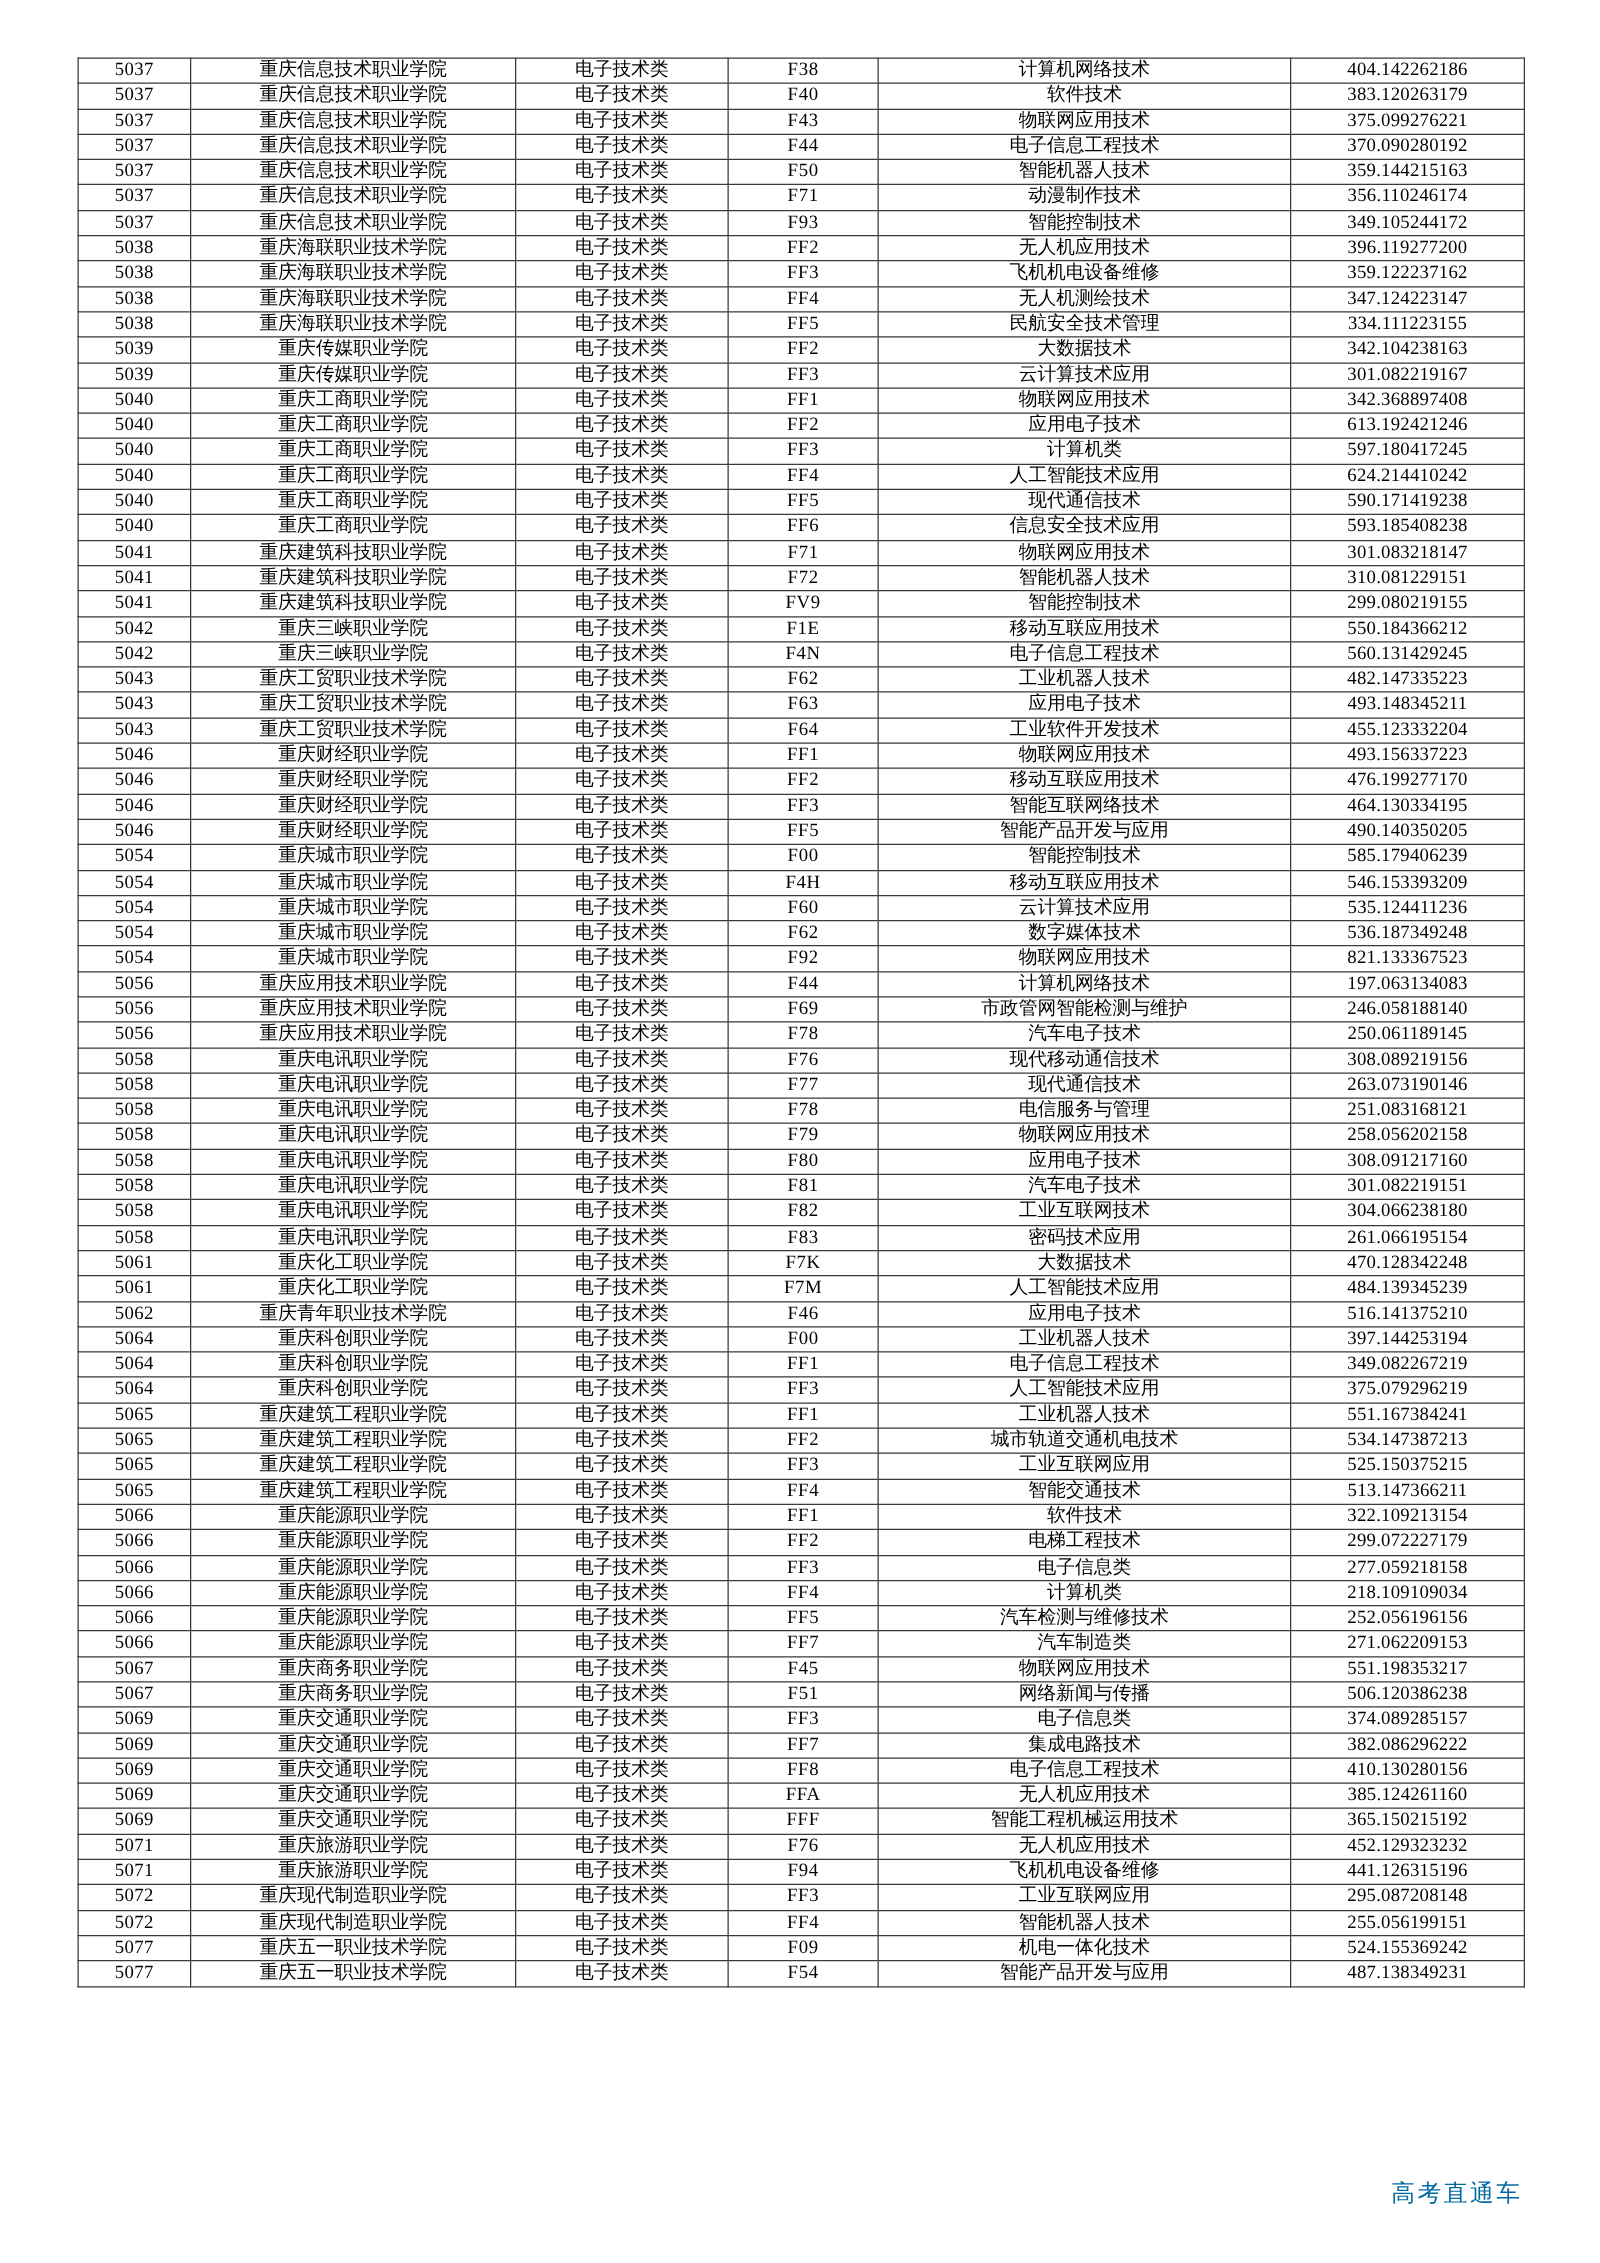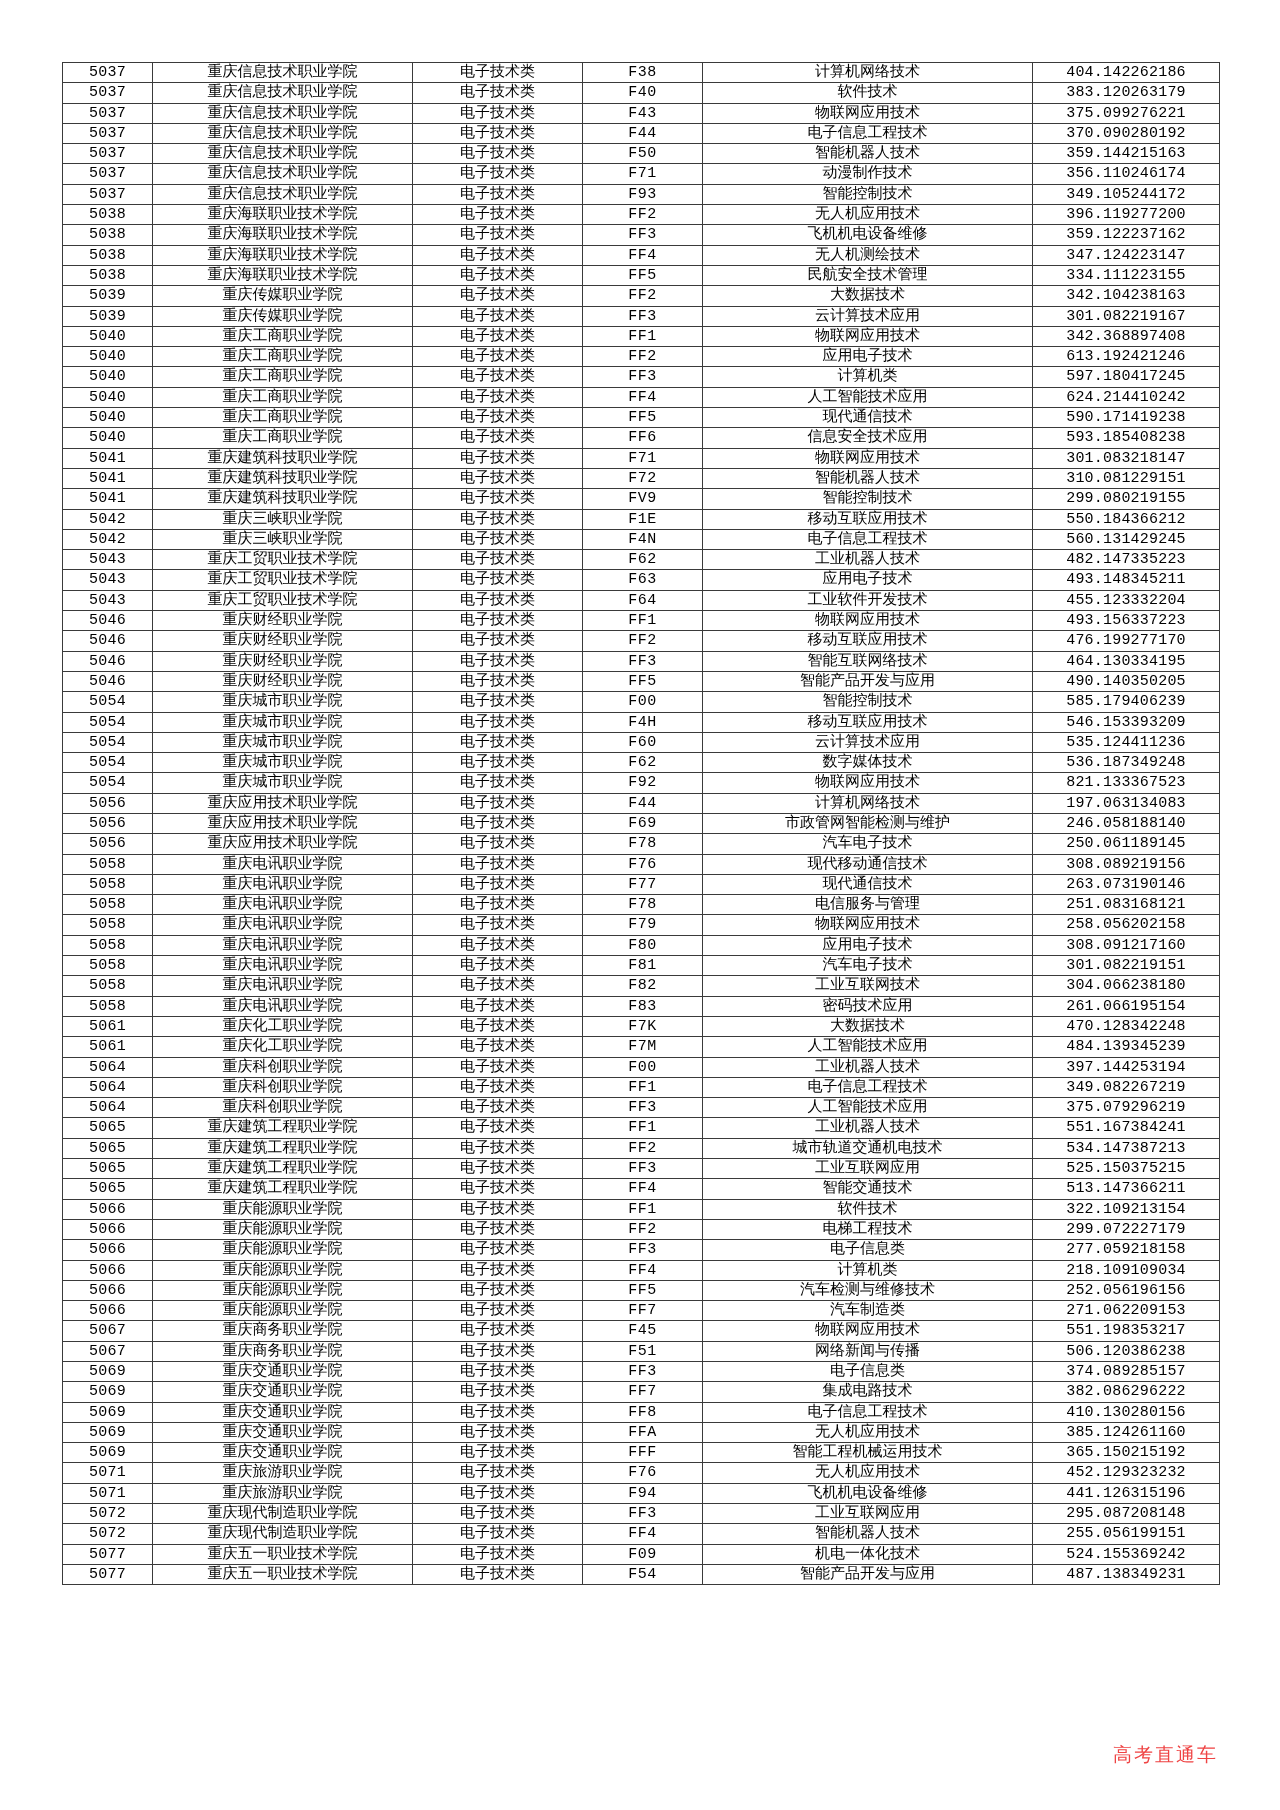--- a/index.html
+++ b/index.html
@@ -17,26 +17,25 @@
   }
   .page {
     position: absolute;
     left: 0; top: 0;
     width: 1280px;
     height: 1810px;
   }
   table.score-table {
     position: absolute;
     left: 62px;
-    top: 62px;
+    top: 46px;
     width: 1157px;
     border-collapse: collapse;
     table-layout: fixed;
     font-size: 14.5px;
-    font-family: Liberation Mono, monospace;
   }
   table.score-table td {
     border: 1px solid #3a3a3a;
     height: 19.3px;
     line-height: 19.3px;
     padding: 0 2px;
     text-align: center;
     vertical-align: middle;
     white-space: nowrap;
     overflow: hidden;
@@ -54,21 +53,21 @@
   td.mcode  { font-size: 15px; letter-spacing: 0.5px; }
   td.major  { font-size: 15px; }
   td.score  { font-size: 15px; letter-spacing: 0.2px; }
 
   .watermark {
     position: absolute;
     right: 62px;
     bottom: 42px;
     font-family: "DejaVu Sans", "Liberation Sans", sans-serif;
     font-size: 19px;
-    color: #ef4444;
+    color: #0369a1;
     letter-spacing: 2px;
     white-space: nowrap;
     text-align: right;
   }
 </style>
 </head>
 <body>
 
 <div class="page">
 
@@ -468,20 +467,28 @@
         </tr>
         <tr>
           <td class="code">5061</td>
           <td class="school">重庆化工职业学院</td>
           <td class="cat">电子技术类</td>
           <td class="mcode">F7M</td>
           <td class="major">人工智能技术应用</td>
           <td class="score">484.139345239</td>
         </tr>
         <tr>
+          <td class="code">5062</td>
+          <td class="school">重庆青年职业技术学院</td>
+          <td class="cat">电子技术类</td>
+          <td class="mcode">F46</td>
+          <td class="major">应用电子技术</td>
+          <td class="score">516.141375210</td>
+        </tr>
+        <tr>
           <td class="code">5064</td>
           <td class="school">重庆科创职业学院</td>
           <td class="cat">电子技术类</td>
           <td class="mcode">F00</td>
           <td class="major">工业机器人技术</td>
           <td class="score">397.144253194</td>
         </tr>
         <tr>
           <td class="code">5064</td>
           <td class="school">重庆科创职业学院</td>

